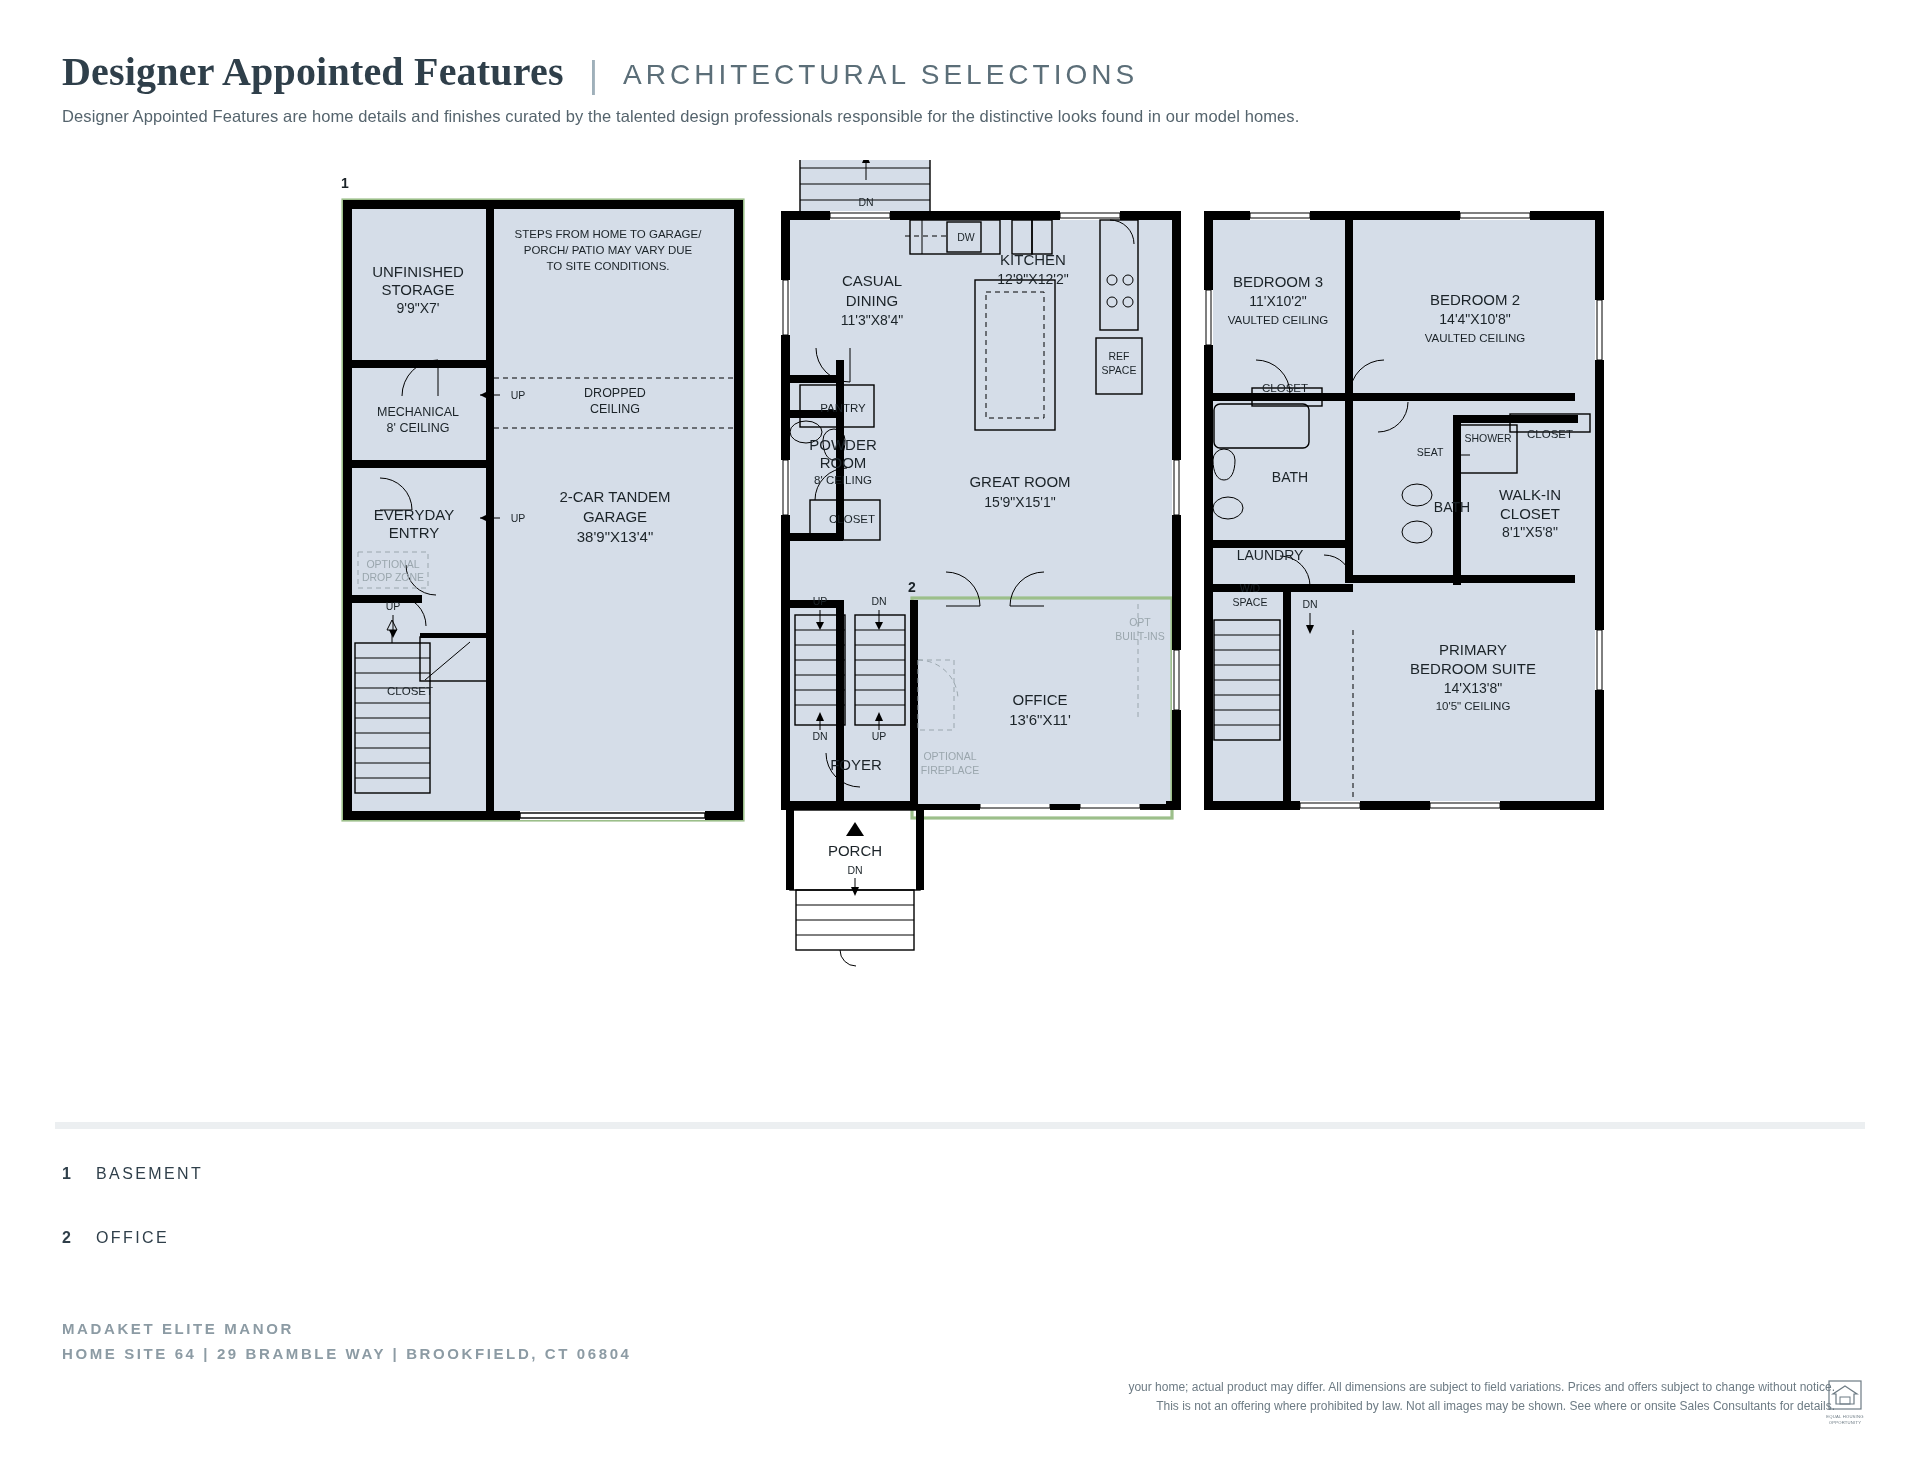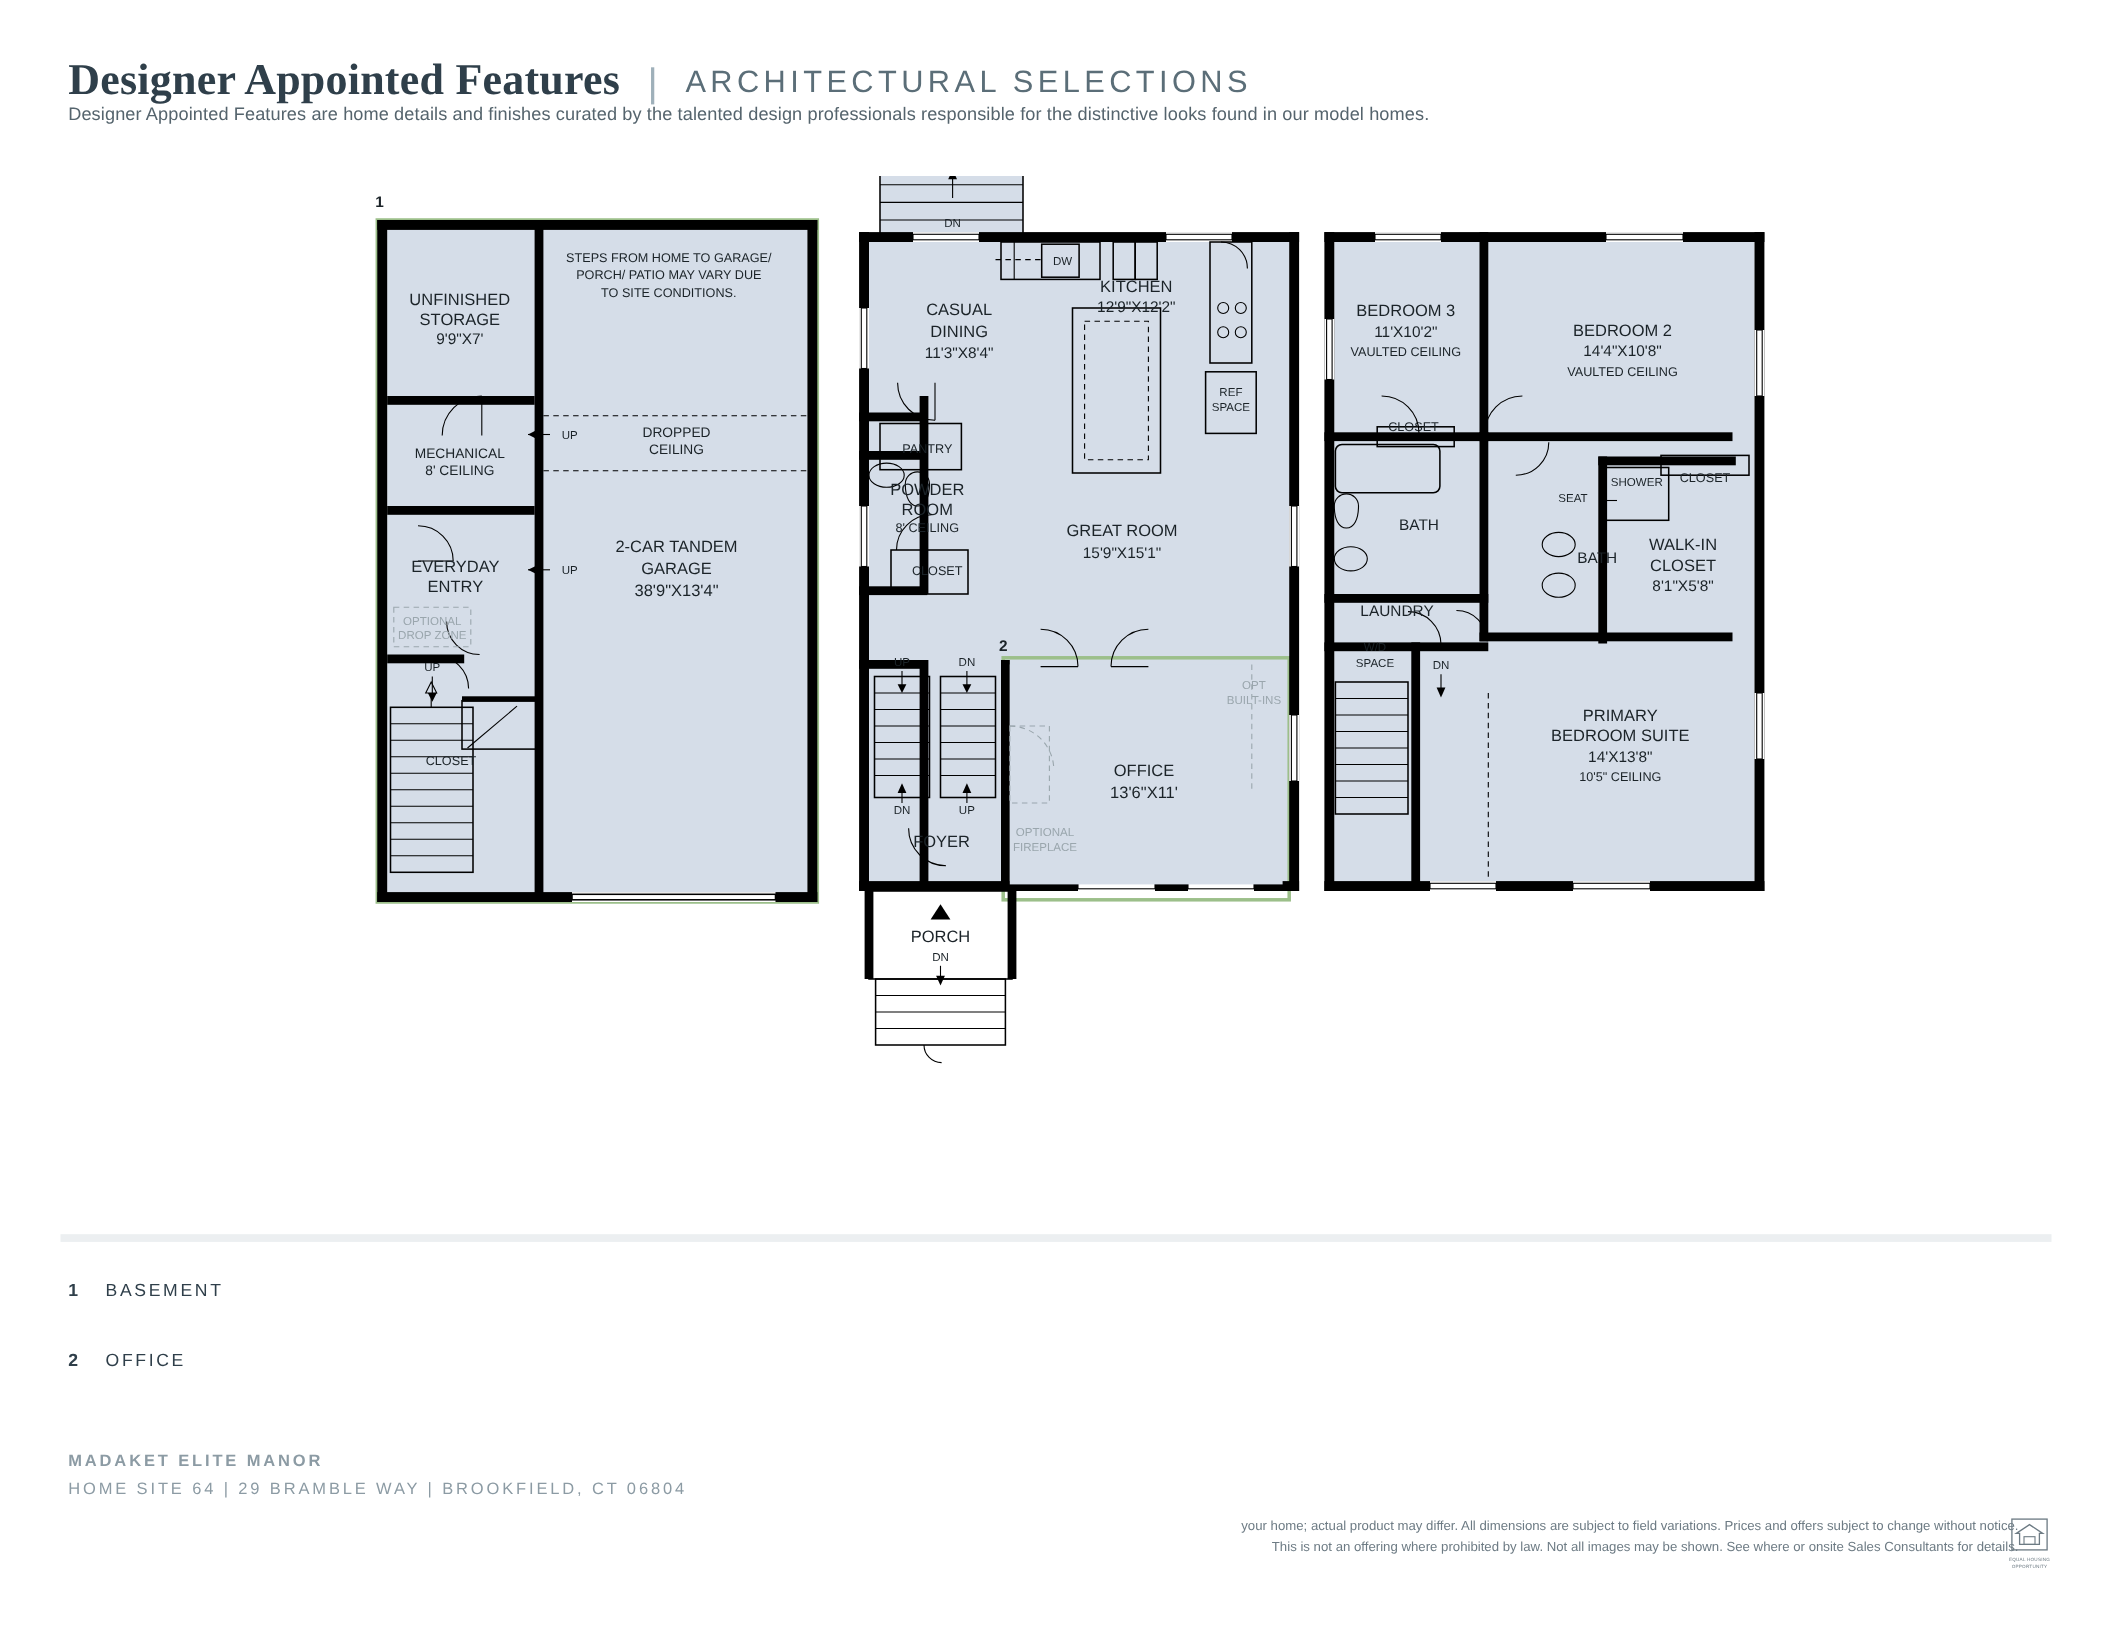--- a/index.html
+++ b/index.html
@@ -15,36 +15,36 @@
   .title-row{display:flex;align-items:flex-end;gap:25px;}
   .title-main{
     font-family:"Liberation Serif", serif;
     font-size:40px;font-weight:700;color:#2f3f4a;letter-spacing:.2px;
   }
   .title-sep{font-size:36px;color:#9fb0ba;font-weight:300;line-height:1;padding-bottom:2px;}
   .title-sub{
     font-size:28px;letter-spacing:4px;color:#5b6e78;font-weight:400;padding-bottom:4px;
   }
   .subtitle{
-    font-size:16.5px;color:#55646d;letter-spacing:.1px;
+    margin-top:12px;font-size:16.5px;color:#55646d;letter-spacing:.1px;
   }
   
   .plans{position:absolute;left:0;top:160px;width:1920px;height:940px;}
   svg.plan{display:block;}
   
   .divider{position:absolute;left:55px;top:1122px;width:1810px;height:7px;background:#eceff1;}
   
   .legend{position:absolute;left:62px;top:1165px;}
   .legend-row{display:flex;align-items:center;margin-bottom:46px;}
   .legend-num{width:34px;font-size:16px;font-weight:700;color:#2f3f4a;letter-spacing:1px;}
   .legend-label{font-size:16px;font-weight:400;color:#2f3f4a;letter-spacing:2.4px;}
   
   .footer-left{position:absolute;left:62px;top:1320px;}
   .fl-1{font-size:15px;letter-spacing:2.6px;color:#8c9ba4;font-weight:700;}
-  .fl-2{font-size:15px;letter-spacing:2.6px;color:#8c9ba4;font-weight:400;margin-top:8px;}
+  .fl-2{font-size:15px;letter-spacing:2.6px;color:#8c9ba4;font-weight:700;margin-top:8px;}
   .footer-right{position:absolute;left:975px;top:1378px;width:860px;text-align:right;}
   .disclaimer{font-size:12px;line-height:1.55;color:#6d7b84;}
   .eho{position:absolute;right:55px;top:1380px;width:40px;text-align:center;}
   .eho-txt{font-size:4.2px;letter-spacing:.2px;color:#6d7b84;margin-top:1px;line-height:1.15;}
 </style>
 </head>
 <body>
 
 <div class="header">
   <div class="title-row">

